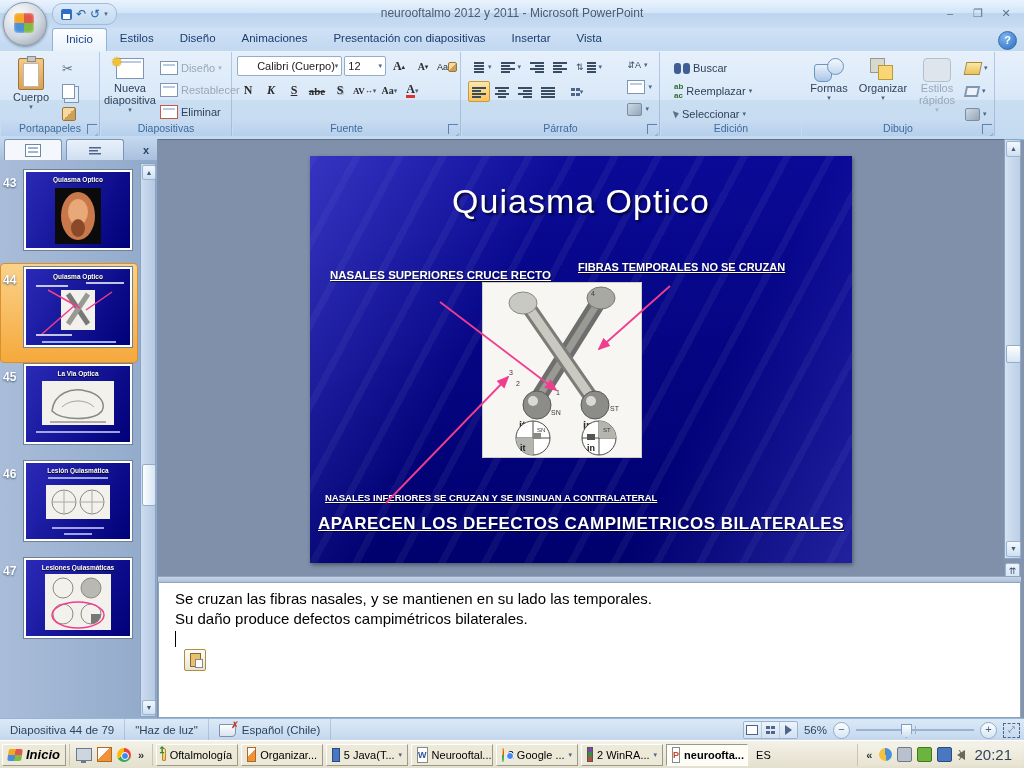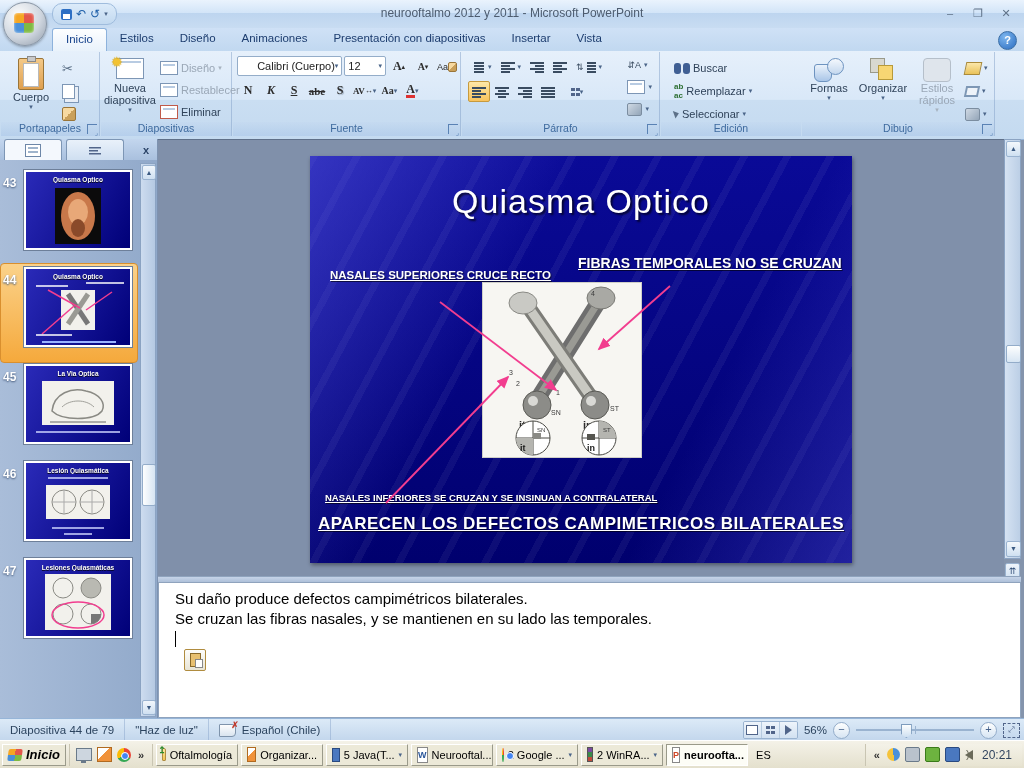--- a/index.html
+++ b/index.html
@@ -141,21 +141,21 @@
   .slide{position:absolute;left:152px;top:16px;width:542px;height:407px;
     background:
       linear-gradient(118deg,rgba(95,95,235,.5),rgba(0,0,120,0) 36%),
       linear-gradient(298deg,rgba(80,80,225,.42),rgba(0,0,120,0) 30%),
       repeating-linear-gradient(118deg,rgba(255,255,255,.05) 0 7px,rgba(255,255,255,0) 7px 38px),
       linear-gradient(#0a0a97,#00006e);
     box-shadow:1px 2px 4px rgba(0,0,0,.4);}
   .slide-title{position:absolute;left:0;right:0;top:26px;text-align:center;color:#fff;font-size:34px;
     text-shadow:2px 2px 2px rgba(0,0,0,.65);letter-spacing:1px;}
   .slabel{position:absolute;color:#fff;font-weight:bold;text-decoration:underline;text-shadow:1px 1px 1px rgba(0,0,0,.6);}
-  .lab-temp{left:268px;top:99px;font-size:14px;}
+  .lab-temp{left:268px;top:105px;font-size:11px;}
   .lab-nsup{left:20px;top:113px;font-size:11.5px;}
   .lab-ninf{left:15px;top:336px;font-size:9.5px;}
   .lab-bottom{left:0;right:0;top:358px;text-align:center;font-size:17px;letter-spacing:.5px;}
   .figure{position:absolute;left:173px;top:127px;width:158px;height:174px;background:#f7f6f2;box-shadow:0 0 0 1px #cfcfc8;}
   .overlay{position:absolute;left:0;top:0;pointer-events:none;}
 
   .vscroll{position:absolute;left:1004px;top:139px;width:17px;height:470px;}
   .vs-track{position:absolute;left:0;top:0;width:17px;height:420px;background:linear-gradient(to right,#d5e2f2,#bccfe6);border:1px solid #8ba3c2;box-sizing:border-box;}
   .vs-btn{position:absolute;left:1px;width:13px;height:14px;text-align:center;font-size:7px;line-height:14px;color:#3b5a82;
     background:linear-gradient(#f4f8fc,#cfe0f1);border:1px solid #9ab3d0;border-radius:2px;}
@@ -220,21 +220,21 @@
   .folder-ic:after{content:"↥";position:absolute;right:-1px;top:-4px;color:#2c8a2c;font-size:9px;font-weight:bold;}
   .tray{margin-left:auto;display:flex;align-items:center;gap:5px;height:22px;border-left:1px solid #c9c5b2;padding:0 6px;background:linear-gradient(#f4f2e8,#e8e4d2);}
   .lang-badge{font-size:11px;color:#000;padding:0 5px;}
   .tray-ic{width:13px;height:13px;border-radius:2px;}
   .ti-update{border-radius:50%;background:conic-gradient(#4a90d9 0 50%,#f5c33b 0 100%);}
   .ti-display{background:#b9c2cc;border:1px solid #6a7a8a;}
   .ti-power{background:#6db33f;border:1px solid #3a7a1a;}
   .ti-net{background:#4a78c0;border:1px solid #2a4a80;}
   .speaker{width:0;height:0;border-top:5px solid transparent;border-bottom:5px solid transparent;border-right:8px solid #6a6a5a;position:relative;}
   .speaker:after{content:")";position:absolute;left:1px;top:-7px;color:#6a6a5a;font-size:11px;}
-  .clock{font-size:12px;padding:0 4px;text-align:right;}
+  .clock{font-size:15px;padding:0 4px;text-align:right;}
 </style>
 </head>
 <body>
 
 <div class="titlebar">
   <div class="qat">
     <span class="floppy"></span>
     <span class="ic">↶</span>
     <span class="ic">↺</span>
     <span class="dd">▾</span>
@@ -670,22 +670,22 @@
     <div class="vs-thumb"></div>
     <div class="vs-btn" style="bottom:1px;">▼</div>
   </div>
   <div class="nav-btn" style="top:424px;">⇈</div>
   <div class="nav-btn" style="top:442px;">⇊</div>
 </div>
 
 <div class="splitter"></div>
 
 <div class="notes">
+  <div> Se cruzan las fibras nasales, y se mantienen en su lado las temporales.</div>
   <div>Su daño produce defectos campimétricos bilaterales.</div>
-  <div> Se cruzan las fibras nasales, y se mantienen en su lado las temporales.</div>
   <div><span class="caret"></span></div>
   <div class="paste-opt">
       <span class="pc"></span>
     </div>
 </div>
 
 <div class="statusbar">
   <div class="sseg">Diapositiva 44 de 79</div>
   <div class="sseg">"Haz de luz"</div>
   <div class="sseg">

